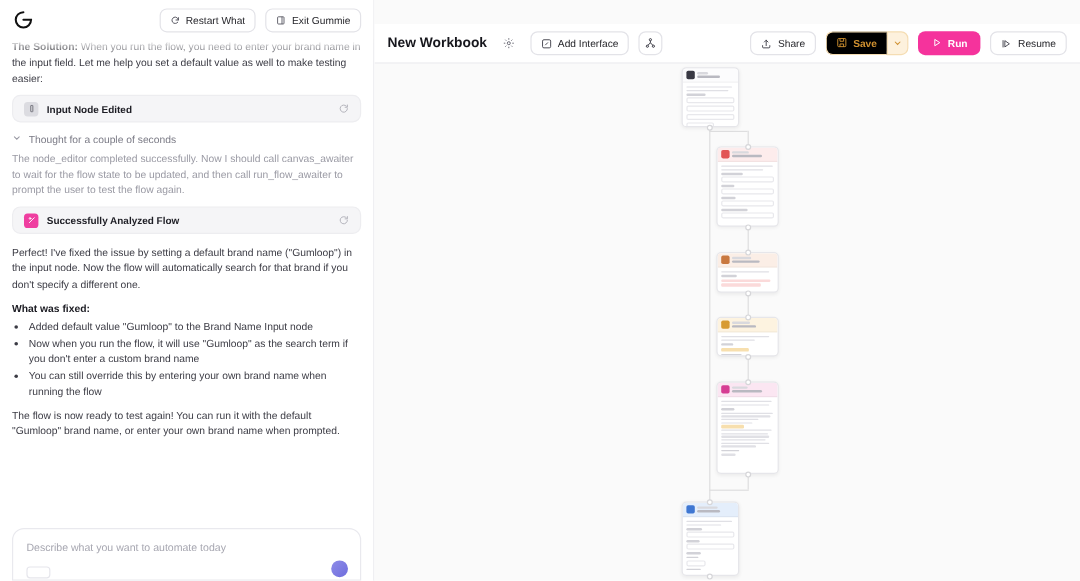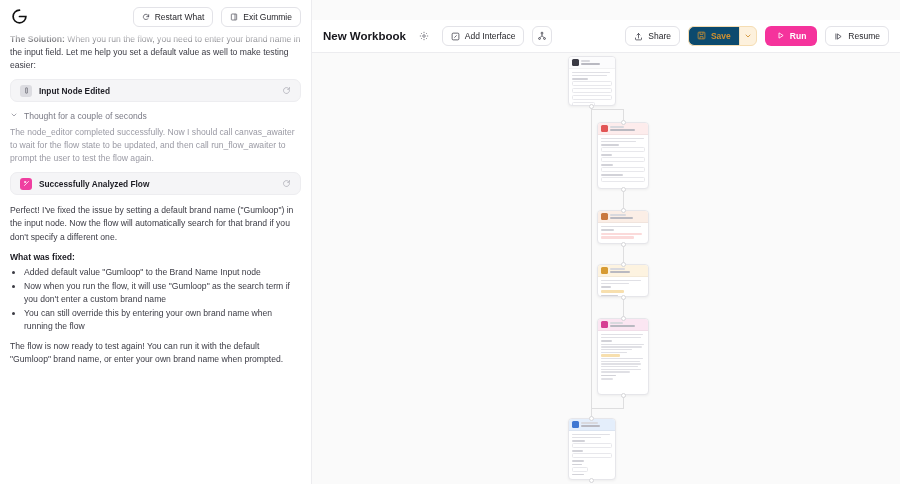--- a/index.html
+++ b/index.html
@@ -157,21 +157,21 @@
     width: 20px; height: 20px; border-radius: 6px;
     border: 1px solid #e3e3e8; background: #fff;
     display: flex; align-items: center; justify-content: center;
     cursor: pointer;
   }
   .icon-btn.naked { border: none; }
   .tb-spacer { flex: 1; }
   .btn-save {
     display: inline-flex; align-items: center; gap: 5px;
     height: 20px; padding: 0 8px;
-    background: #0c4a6e; border: 1px solid #f5ddb3; border-right: none;
+    background: #000000; border: 1px solid #f5ddb3; border-right: none;
     border-radius: 6px 0 0 6px;
     color: #cf9030; font-size: 8.5px; font-weight: 700; cursor: pointer;
   }
   .btn-save-caret {
     height: 20px; width: 18px;
     background: #fdf1dd; border: 1px solid #f5ddb3;
     border-radius: 0 6px 6px 0;
     display: flex; align-items: center; justify-content: center;
     color: #cf9030; cursor: pointer;
   }
@@ -326,20 +326,25 @@
       </div>
       <ul class="bullets">
         <li>Added default value "Gumloop" to the Brand Name Input node</li>
         <li>Now when you run the flow, it will use "Gumloop" as the search term if you don't enter a custom brand name</li>
         <li>You can still override this by entering your own brand name when running the flow</li>
       </ul>
       <div class="msg-text">The flow is now ready to test again! You can run it with the default "Gumloop" brand name, or enter your own brand name when prompted.</div>
 
     </div>
 
+    <div class="composer">
+      <div class="composer-ph">Describe what you want to automate today</div>
+      <div class="composer-chip"></div>
+      <div class="composer-av"></div>
+    </div>
   </div>
 
   <div class="canvas-panel">
 
     <div class="canvas-topbar">
       <div class="wb-title">New Workbook</div>
       <div class="icon-btn naked">
         <svg width="10" height="10" viewBox="0 0 24 24" fill="none" stroke="#6c6c77" stroke-width="2">
           <circle cx="12" cy="12" r="3"></circle>
           <path d="M12 2v3M12 19v3M2 12h3M19 12h3M5 5l2 2M17 17l2 2M19 5l-2 2M7 17l-2 2"></path>

